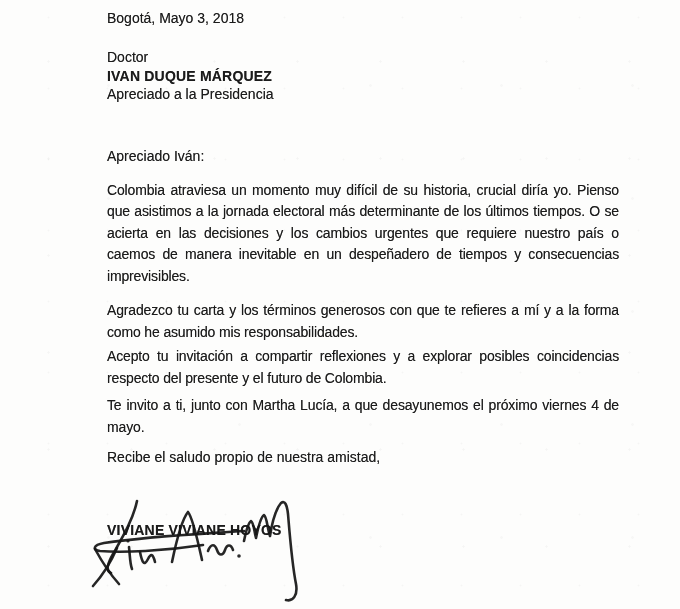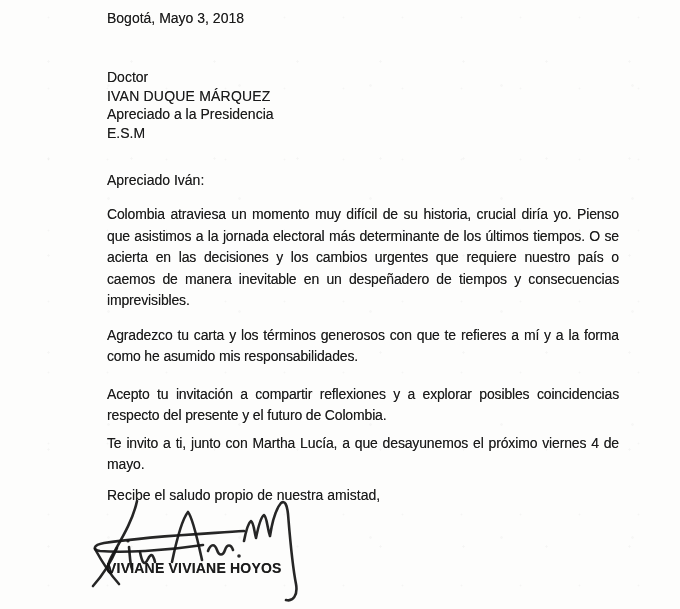--- a/index.html
+++ b/index.html
@@ -15,30 +15,30 @@
     background-size: 83px 97px, 131px 113px, 59px 71px;
     background-position: 7px 13px, 43px 29px, 19px 53px;
     overflow:hidden;
     font-family:"Liberation Sans", sans-serif;
     color:#1b1b1b;
     text-shadow:0 0 0.5px rgba(20,20,20,0.55);
   }
   .content{padding:8px 61px 0 107px;}
   .line{font-size:14px;line-height:21px;}
   .date{margin:0;}
-  .recipient{margin:39px 0 0 0;font-size:14px;line-height:18.5px;}
-  .recipient .bold{font-weight:normal;letter-spacing:0.2px;}
-  .salutation{margin:28px 0 0 0;}
+  .recipient{margin:19px 0 0 0;font-size:14px;line-height:18.5px;}
+  .recipient .bold{font-weight:bold;letter-spacing:0.2px;}
+  .salutation{margin:42px 0 0 0;}
   p.body{
     margin:13px 0 0 0;
     font-size:14px;line-height:21.5px;
     letter-spacing:-0.15px;
     text-align:justify;
   }
-  p.body.tight1{margin-top:16px;}
+  p.body.tight1{margin-top:3px;}
   p.body.tight2{margin-top:6px;}
   .closing{margin:9px 0 0 0;}
   .signer-name{
     margin:53px 0 0 0;
     font-size:14px;line-height:18px;
     font-weight:bold;letter-spacing:0.2px;
   }
   .signature{
     position:absolute;left:86px;top:496px;
     width:220px;height:112px;
@@ -52,21 +52,20 @@
 
 <div class="page">
   <div class="content">
 
     <div class="line date">Bogotá, Mayo 3, 2018</div>
 
     <div class="recipient">
       <div>Doctor</div>
       <div class="bold">IVAN DUQUE MÁRQUEZ</div>
       <div>Apreciado a la Presidencia</div>
-      <div>E.S.M</div>
     </div>
 
     <div class="line salutation">Apreciado Iván:</div>
 
     <p class="body">Colombia atraviesa un momento muy difícil de su historia, crucial diría yo. Pienso que asistimos a la jornada electoral más determinante de los últimos tiempos. O se acierta en las decisiones y los cambios urgentes que requiere nuestro país o caemos de manera inevitable en un despeñadero de tiempos y consecuencias imprevisibles.</p>
     <p class="body">Agradezco tu carta y los términos generosos con que te refieres a mí y a la forma como he asumido mis responsabilidades.</p>
     <p class="body tight1">Acepto tu invitación a compartir reflexiones y a explorar posibles coincidencias respecto del presente y el futuro de Colombia.</p>
     <p class="body tight2">Te invito a ti, junto con Martha Lucía, a que desayunemos el próximo viernes 4 de mayo.</p>
 
     <div class="line closing">Recibe el saludo propio de nuestra amistad,</div>

